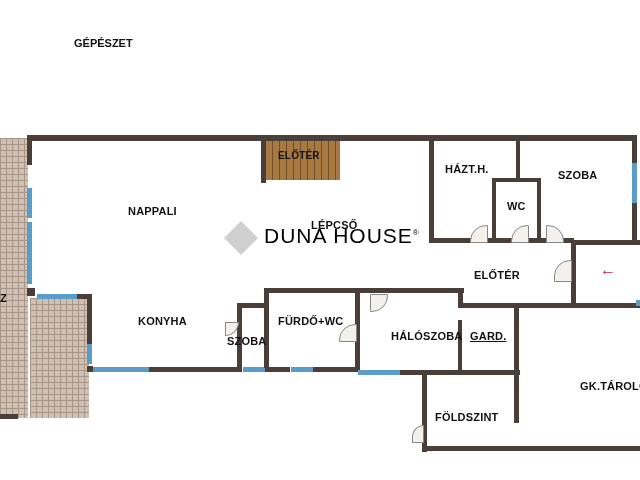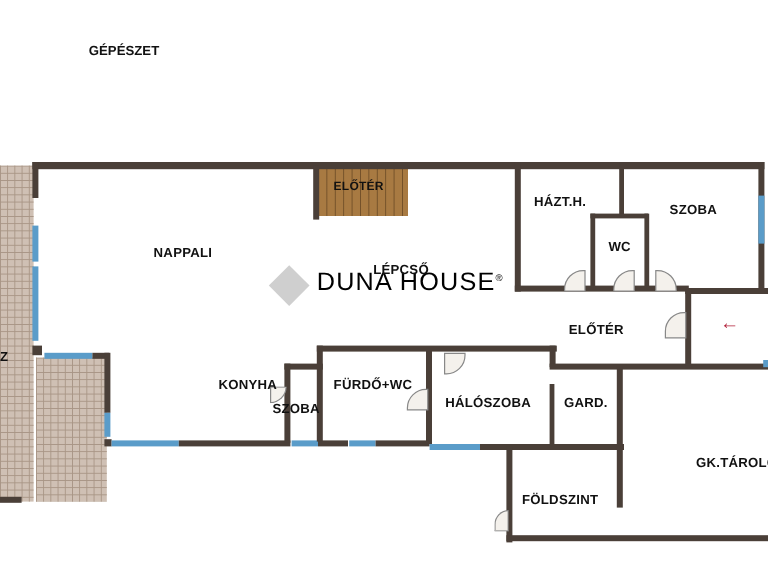--- a/index.html
+++ b/index.html
@@ -96,19 +96,19 @@
 
 <div class="arrow" style="left:600px;top:262px;">←</div>
 
 <div class="label" style="left:128px;top:205px;">NAPPALI</div>
 <div class="label" style="left:278px;top:150px;font-size:10px;">ELŐTÉR</div>
 <div class="label" style="left:311px;top:219px;">LÉPCSŐ</div>
 <div class="label" style="left:445px;top:163px;">HÁZT.H.</div>
 <div class="label" style="left:507px;top:200px;">WC</div>
 <div class="label" style="left:558px;top:169px;">SZOBA</div>
 <div class="label" style="left:474px;top:269px;">ELŐTÉR</div>
-<div class="label" style="left:138px;top:315px;margin-left:44px;">KONYHA</div>
+<div class="label" style="left:138px;top:315px;">KONYHA</div>
 <div class="label" style="left:227px;top:335px;">SZOBA</div>
 <div class="label" style="left:278px;top:315px;">FÜRDŐ+WC</div>
-<div class="label" style="left:371px;top:330px;">HÁLÓSZOBA</div>
-<div class="label" style="left:470px;top:330px;">GARD.</div>
+<div class="label" style="left:391px;top:330px;">HÁLÓSZOBA</div>
+<div class="label" style="left:470px;top:330px;text-decoration:underline;">GARD.</div>
 <div class="label" style="left:435px;top:411px;">FÖLDSZINT</div>
 <div class="label" style="left:580px;top:380px;">GK.TÁROLÓ</div>
 
 </body></html>

